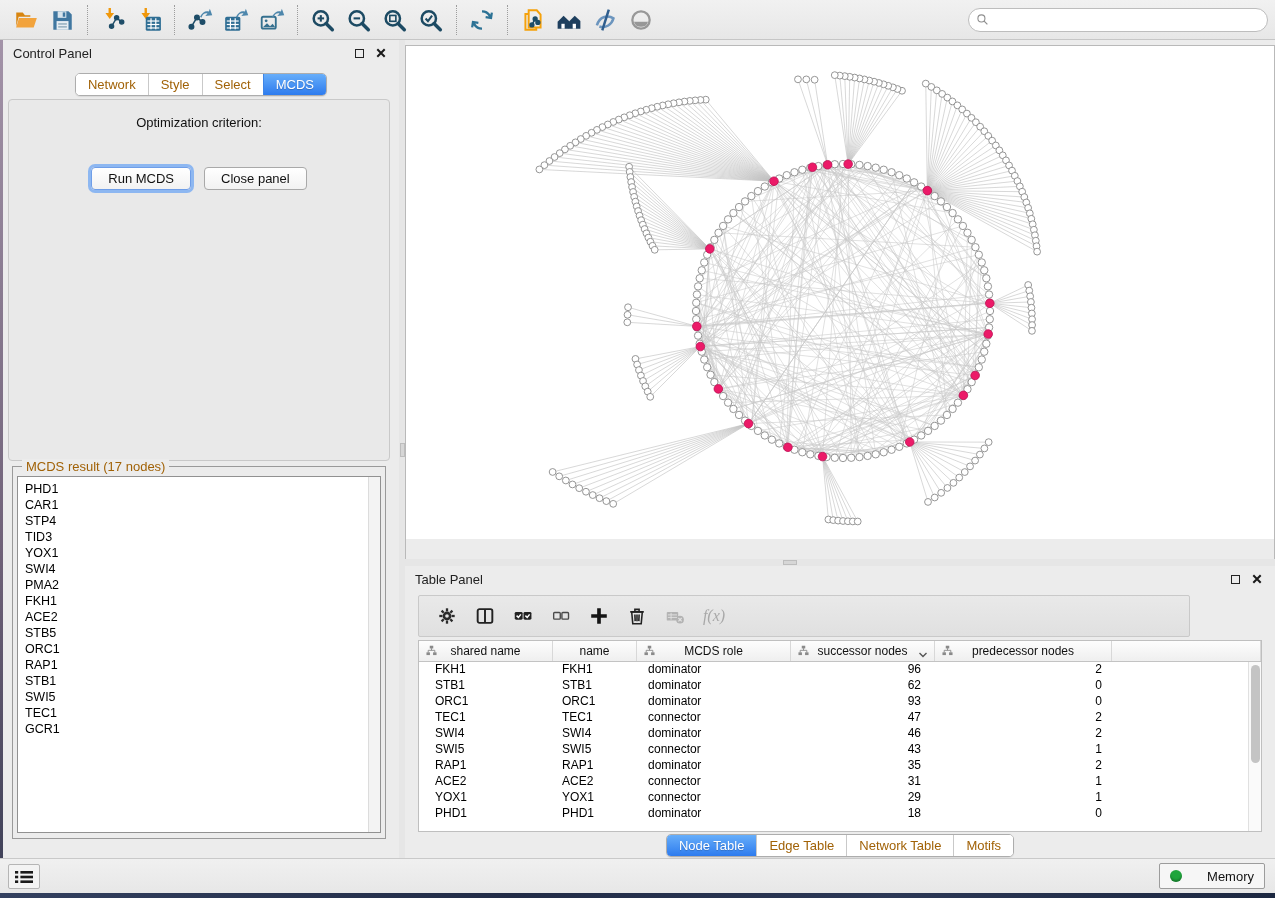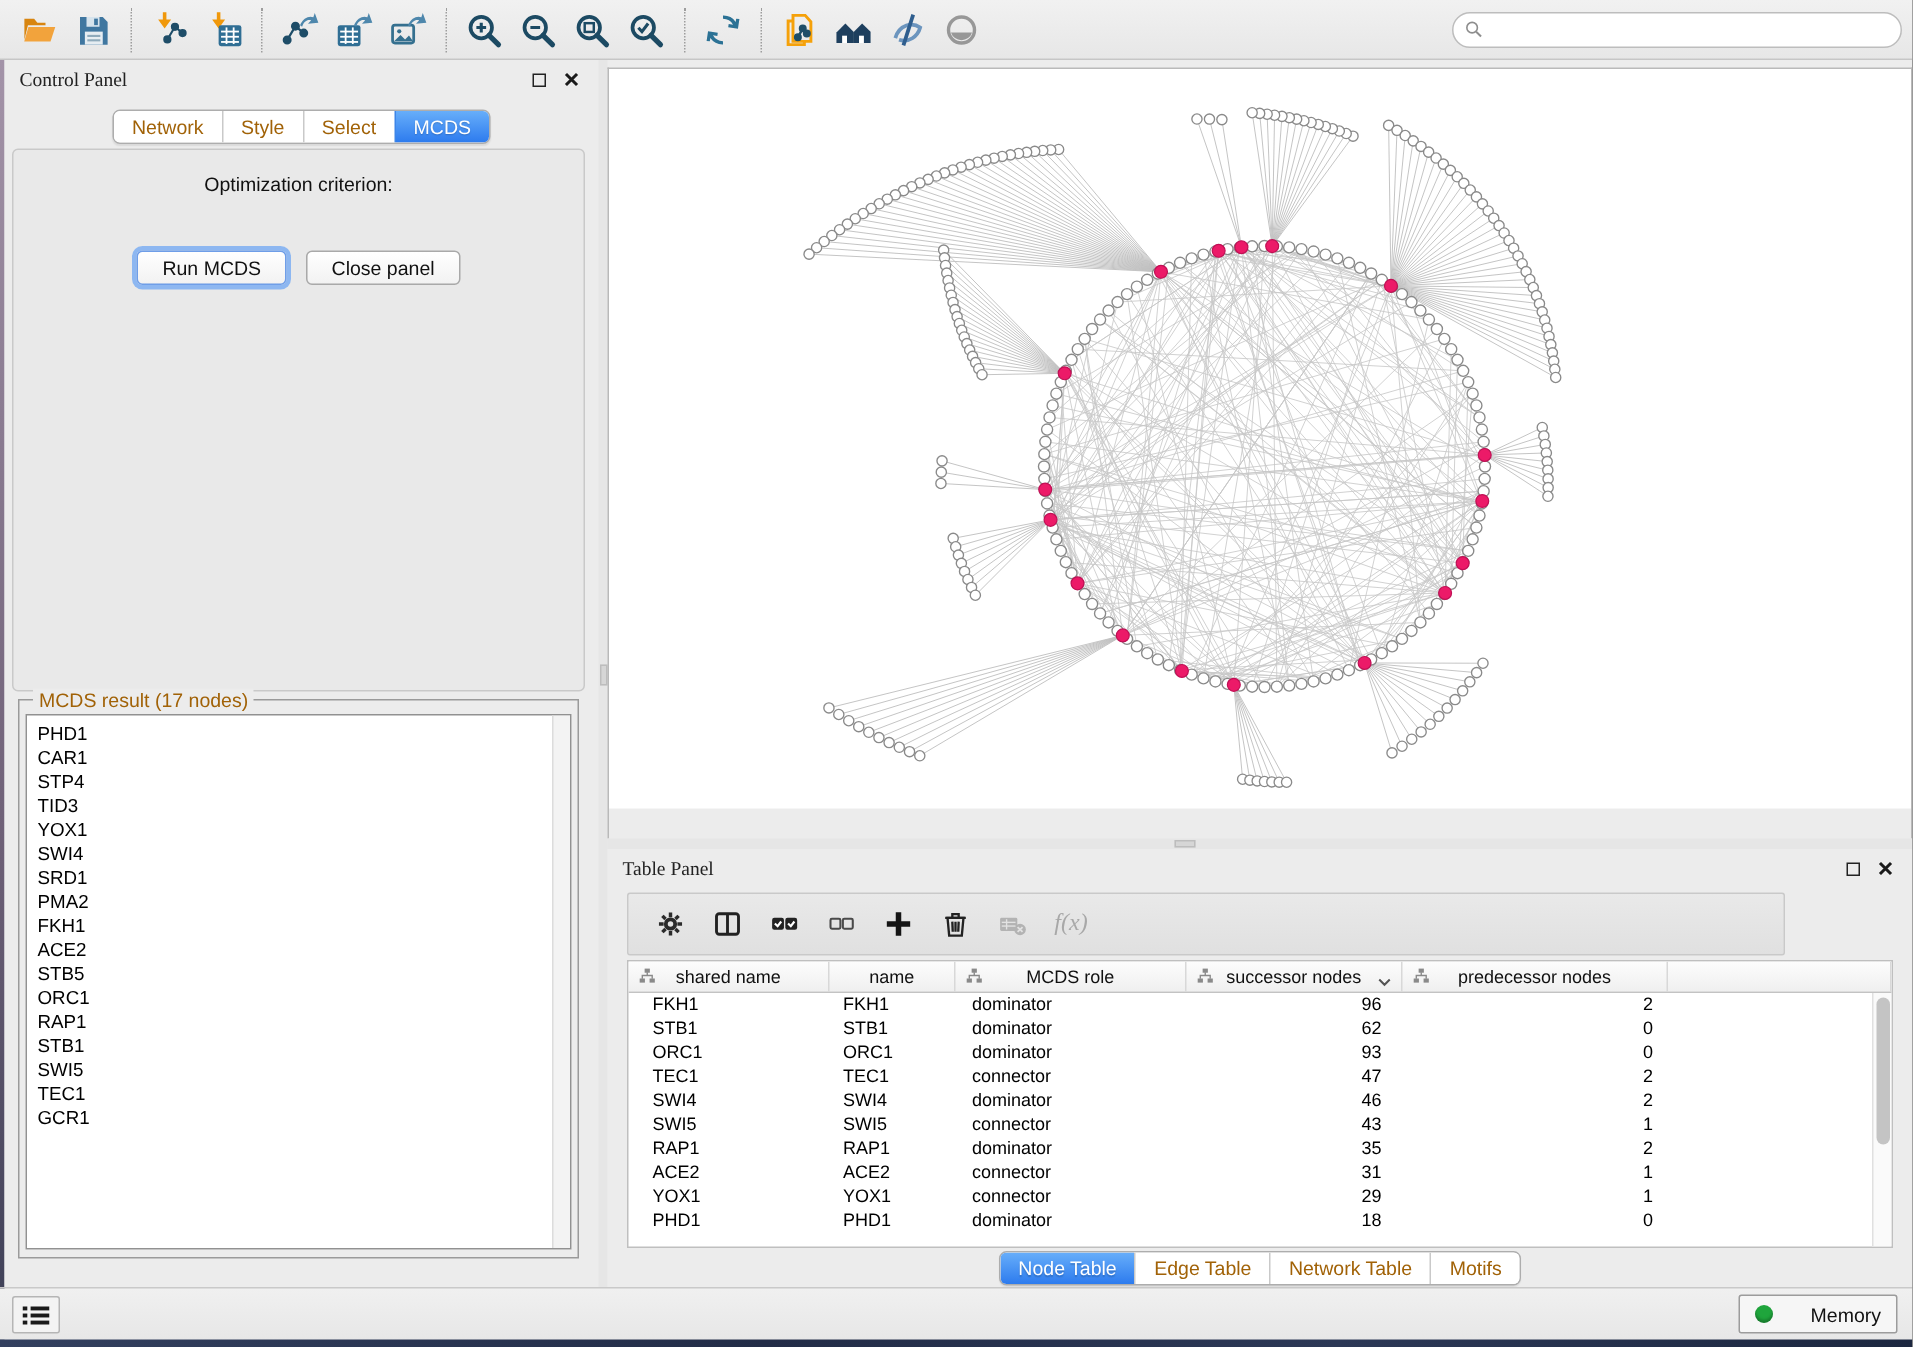--- a/index.html
+++ b/index.html
@@ -23,21 +23,21 @@
 
   
   .edge-strip{ position:absolute; left:0; top:40px; width:3px; height:853px;
     background:linear-gradient(#a393a8,#6f6178 60%,#3c3f56); }
   .wallpaper{ position:absolute; left:0; top:893px; width:1275px; height:5px;
     background:linear-gradient(90deg,#2e3a58,#1d2житьlength? 0); }
   .wallpaper{ background:linear-gradient(90deg,#33405f,#222c47 40%,#2c3856 70%,#1c2740); }
 
   
   .control-panel{ position:absolute; left:3px; top:40px; width:396px; height:818px; background:#ECECEC; }
-  .panel-header{ height:26px; display:flex; align-items:center; padding:0 10px;font-family:Liberation Serif, serif; }
+  .panel-header{ height:26px; display:flex; align-items:center; padding:0 10px; }
   .panel-title{ font-size:13px; color:#222; }
   .panel-header .spacer{ flex:1; }
   .ph-btn{ width:16px; height:16px; border:none; background:transparent; display:flex;
     align-items:center; justify-content:center; cursor:pointer; margin-left:6px; }
   .float-glyph{ width:9px; height:9px; border:1.5px solid #222; display:inline-block; }
 
   .seg{ display:inline-flex; background:#fff; border:1px solid #adadad; border-radius:5px;
     overflow:hidden; box-shadow:0 1px 1px rgba(0,0,0,.08); }
   .seg .sb{ font:13px "Liberation Sans",sans-serif; padding:3px 12px; background:#fff;
     border:none; border-left:1px solid #c9c9c9; color:#a16207; cursor:pointer; white-space:nowrap; }
@@ -343,21 +343,20 @@
     <div class="result-box">
       <span class="result-legend">MCDS result (17 nodes)</span>
       <div class="result-list">
         <div class="result-items" id="result-items">
             <div>PHD1</div>
             <div>CAR1</div>
             <div>STP4</div>
             <div>TID3</div>
             <div>YOX1</div>
             <div>SWI4</div>
-            <div>SRD1</div>
             <div>PMA2</div>
             <div>FKH1</div>
             <div>ACE2</div>
             <div>STB5</div>
             <div>ORC1</div>
             <div>RAP1</div>
             <div>STB1</div>
             <div>SWI5</div>
             <div>TEC1</div>
             <div>GCR1</div>

